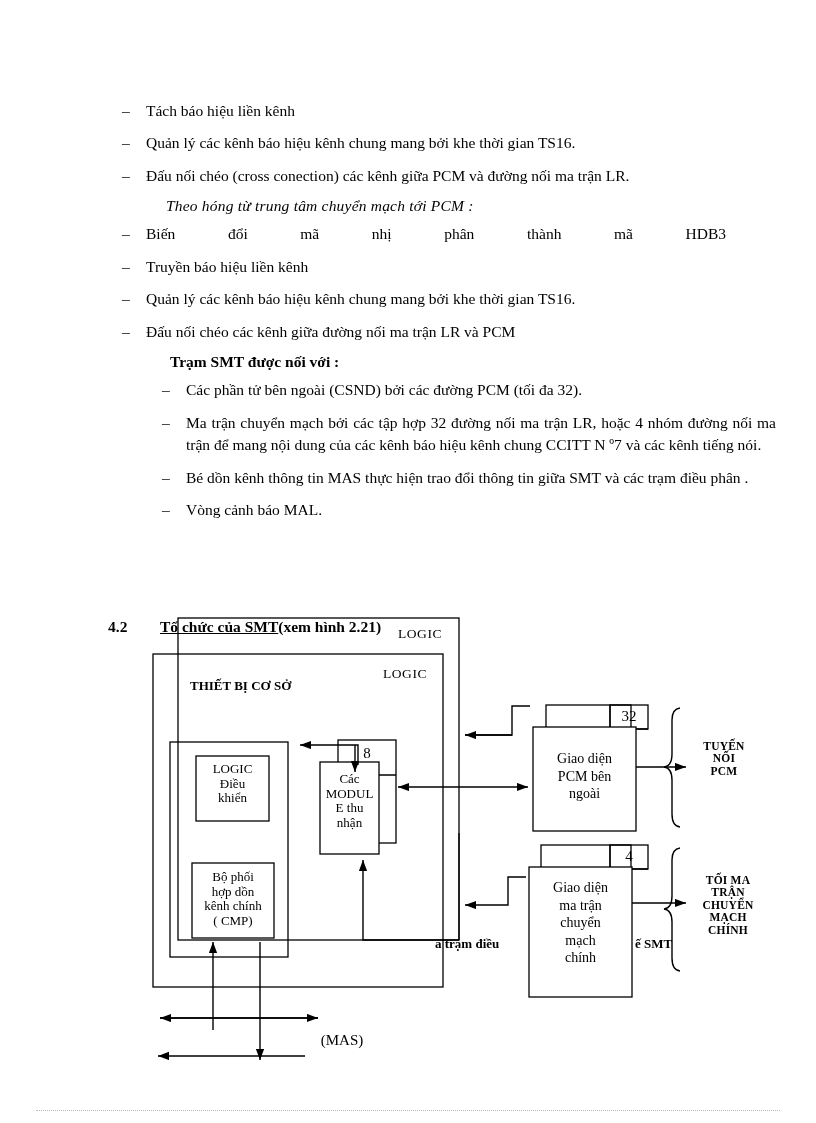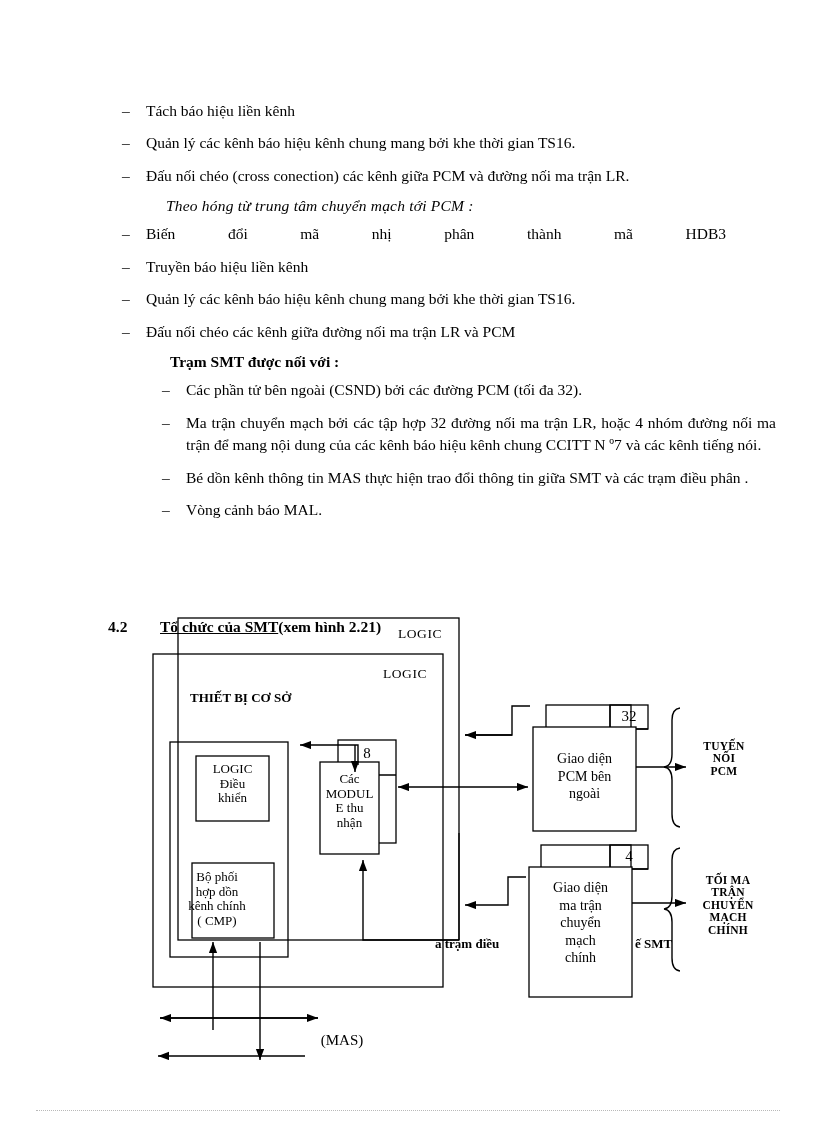--- a/index.html
+++ b/index.html
@@ -113,21 +113,21 @@
     line-height: 1.12;
     text-align: center;
     color: #000;
     white-space: pre-line;
   }
   .dtext.small { font-size: 13px; }
   .dtext.logic { font-size: 13.5px; letter-spacing: .6px; }
   .dtext.bold { font-weight: bold; }
   .dtext.cap { font-weight: bold; font-size: 11.5px; letter-spacing: .2px; line-height: 1.08; }
   .dtext.num { font-size: 15px; }
-  .dtext.nowrap { white-space: nowrap; margin-top: 12px; }
+  .dtext.nowrap { white-space: nowrap; }
 
   .overlap-text {
     position: absolute;
     font-weight: bold;
     font-size: 13px;
     white-space: nowrap;
     z-index: 7;
     background: transparent;
   }
 
@@ -316,21 +316,21 @@
 
     <div class="dtext" style="left:196px; top:762px; width:73px;">LOGIC
 Điều
 khiển</div>
 
     <div class="dtext small" style="left:318px; top:772px; width:63px;">Các
 MODUL
 E thu
 nhận</div>
 
-    <div class="dtext small" style="left:174px; top:870px; width:86px;">Bộ phối
+    <div class="dtext small" style="left:190px; top:870px; width:86px;">Bộ phối
 hợp dồn
 kênh chính
 ( CMP)</div>
 
     <div class="dtext num" style="left:348px; top:745px; width:38px;">8</div>
 
     <div class="dtext" style="left:533px; top:750px; width:103px; font-size:14px; line-height:1.25;">Giao diện
 PCM bên
 ngoài</div>
 

